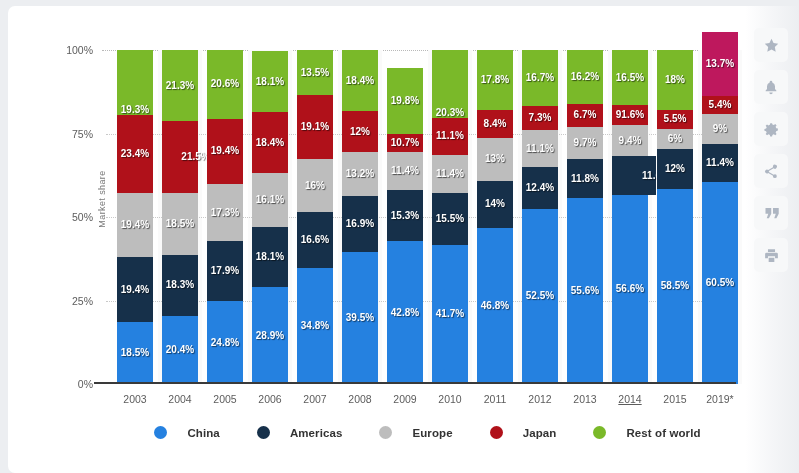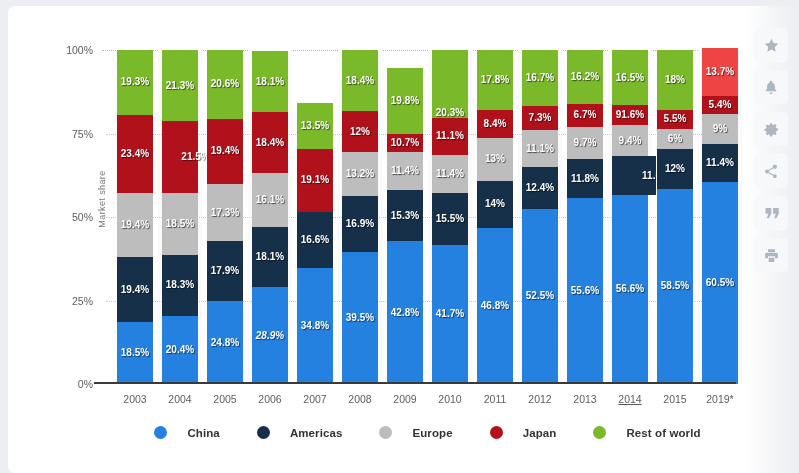--- a/index.html
+++ b/index.html
@@ -196,21 +196,21 @@
             </div>
             <div class="seg" style="height: 64.796px; background: rgb(22, 48, 74);">
               <span>19.4%</span>
             </div>
             <div class="seg gray" style="height: 64.796px; background: rgb(189, 189, 189);">
               <span>19.4%</span>
             </div>
             <div class="seg" style="height: 78.156px; background: rgb(176, 17, 26);">
               <span>23.4%</span>
             </div>
-            <div class="seg" style="height: 64.462px; background: rgb(122, 185, 41);">
+            <div class="seg" style="height: 64.462px; background: rgb(122, 185, 41); align-items: flex-end;">
               <span>19.3%</span>
             </div>
           </div>
           <div class="col" style="left: 60px;">
             <div class="seg" style="height: 68.136px; background: rgb(37, 129, 224);">
               <span>20.4%</span>
             </div>
             <div class="seg" style="height: 61.122px; background: rgb(22, 48, 74);">
               <span>18.3%</span>
             </div>
@@ -235,21 +235,21 @@
               <span>17.3%</span>
             </div>
             <div class="seg" style="height: 64.796px; background: rgb(176, 17, 26);">
               <span>19.4%</span>
             </div>
             <div class="seg" style="height: 68.804px; background: rgb(122, 185, 41);">
               <span>20.6%</span>
             </div>
           </div>
           <div class="col" style="left: 150px;">
-            <div class="seg" style="height: 96.526px; background: rgb(37, 129, 224); font-style: italic;">
+            <div class="seg" style="height: 96.526px; background: rgb(37, 129, 224);">
               <span>28.9%</span>
             </div>
             <div class="seg" style="height: 60.454px; background: rgb(22, 48, 74);">
               <span>18.1%</span>
             </div>
             <div class="seg gray" style="height: 53.774px; background: rgb(189, 189, 189); align-items: center;">
               <span>16.1%</span>
             </div>
             <div class="seg" style="height: 61.456px; background: rgb(176, 17, 26);">
               <span>18.4%</span>
@@ -258,20 +258,23 @@
               <span>18.1%</span>
             </div>
           </div>
           <div class="col" style="left: 195px;">
             <div class="seg" style="height: 116.232px; background: rgb(37, 129, 224); text-align: right;">
               <span>34.8%</span>
             </div>
             <div class="seg" style="height: 55.444px; background: rgb(22, 48, 74);">
               <span>16.6%</span>
             </div>
+            <div class="seg gray" style="height: 53.44px; background: rgb(189, 189, 189);">
+              <span>16%</span>
+            </div>
             <div class="seg" style="height: 63.794px; background: rgb(176, 17, 26);">
               <span>19.1%</span>
             </div>
             <div class="seg" style="height: 45.09px; background: rgb(122, 185, 41);">
               <span>13.5%</span>
             </div>
           </div>
           <div class="col" style="left: 240px;">
             <div class="seg" style="height: 131.93px; background: rgb(37, 129, 224);">
               <span>39.5%</span>
@@ -414,21 +417,21 @@
             </div>
             <div class="seg" style="height: 38.076px; background: rgb(22, 48, 74);">
               <span>11.4%</span>
             </div>
             <div class="seg gray" style="height: 30.06px; background: rgb(189, 189, 189);">
               <span>9%</span>
             </div>
             <div class="seg" style="height: 18.036px; background: rgb(176, 17, 26);">
               <span>5.4%</span>
             </div>
-            <div class="seg" style="height: 48px; background: #ef4444;">
+            <div class="seg" style="height: 64px; background: #be185d;">
               <span>13.7%</span>
             </div>
           </div>
         </div>
       <div id="xticks">
           <div class="xtick" style="left: 6px;">2003</div>
           <div class="xtick" style="left: 51px;">2004</div>
           <div class="xtick" style="left: 96px;">2005</div>
           <div class="xtick" style="left: 141px;">2006</div>
           <div class="xtick" style="left: 186px;">2007</div>

